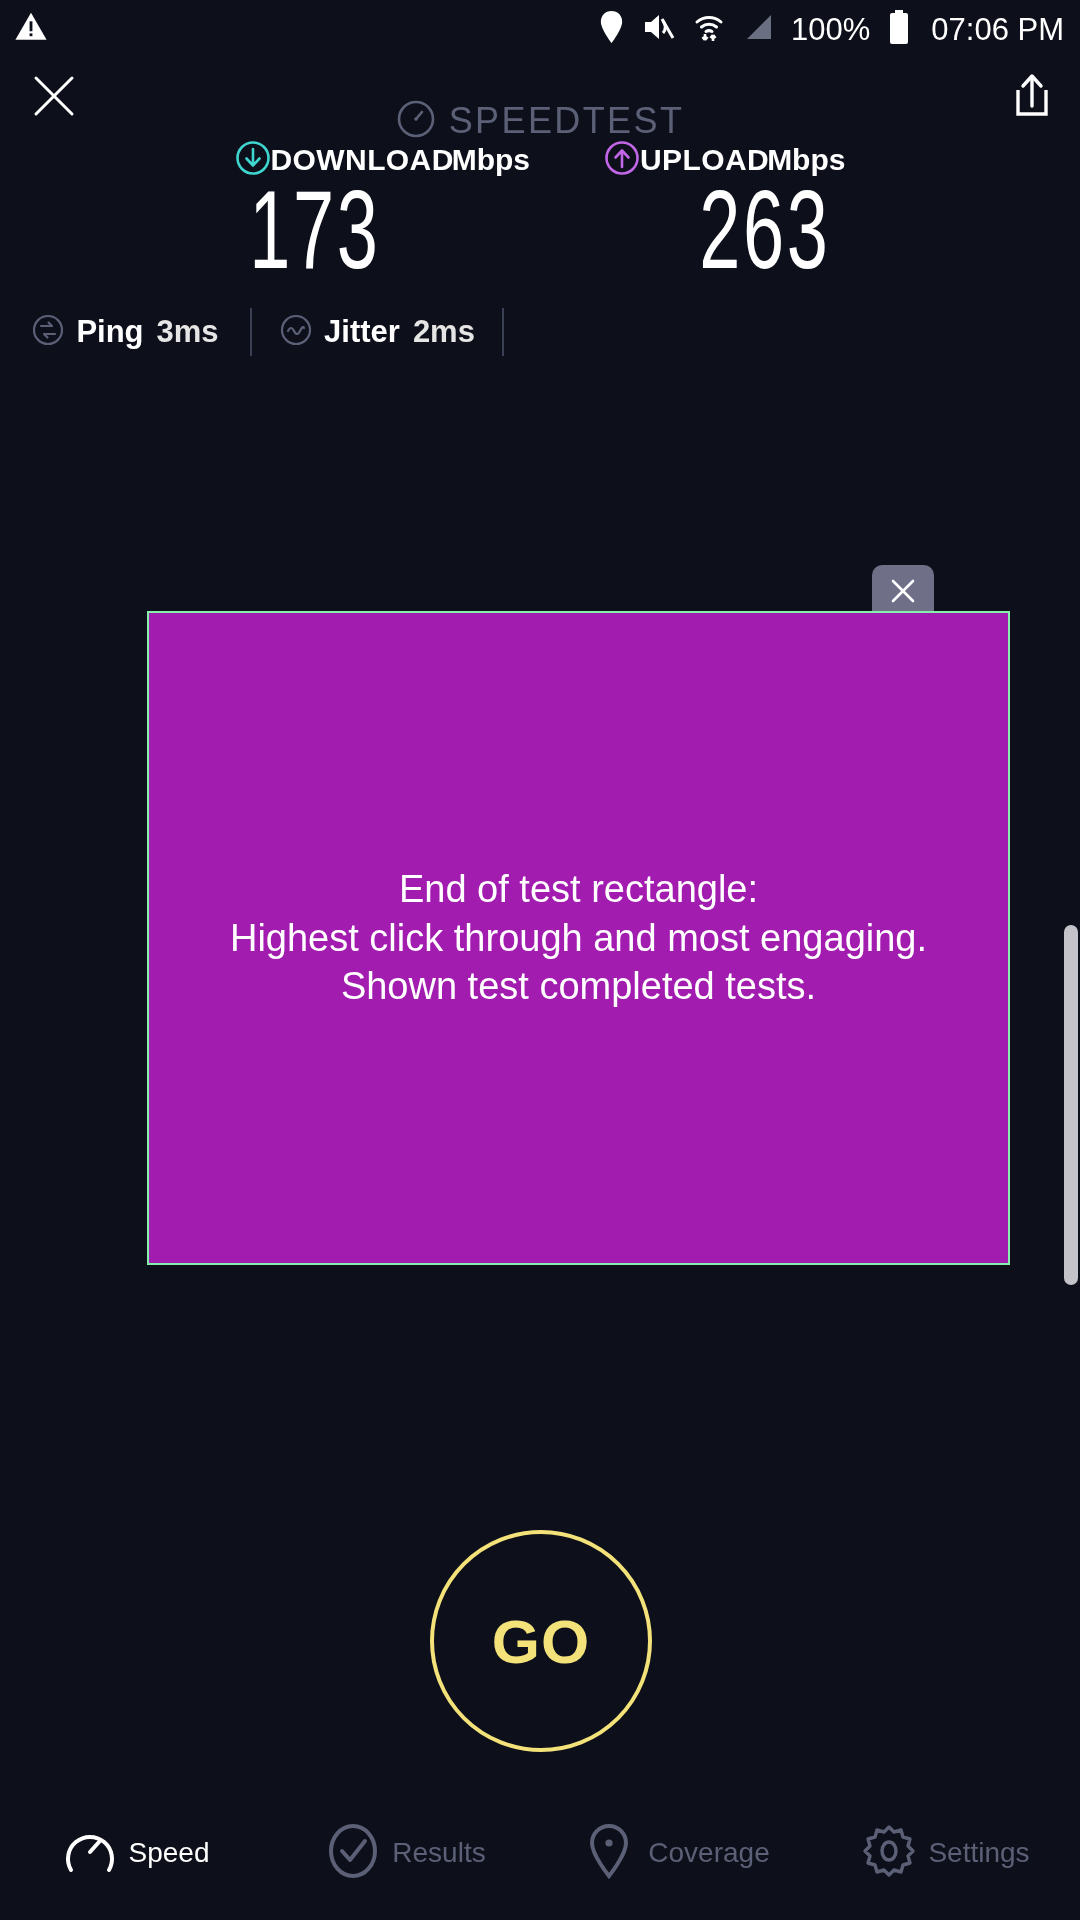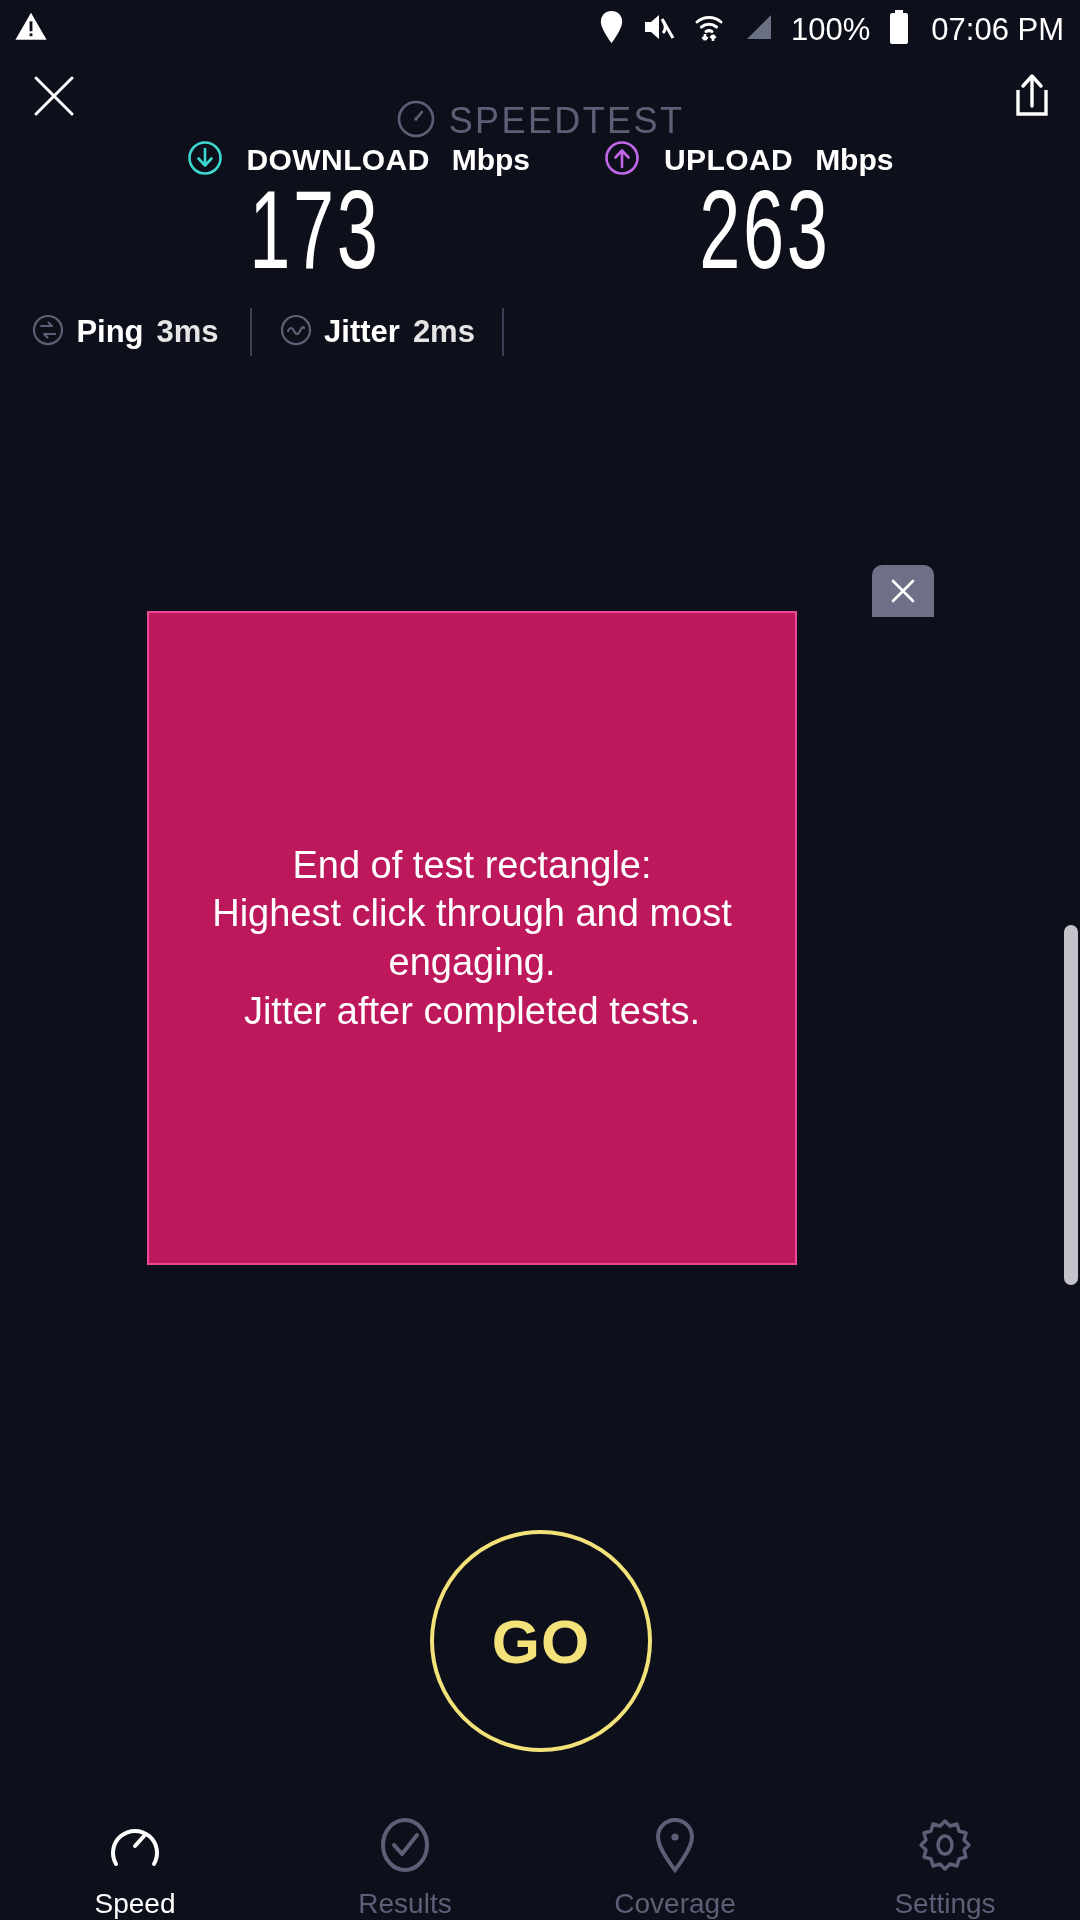--- a/index.html
+++ b/index.html
@@ -96,21 +96,21 @@
     width: 1080px;
   }
   .dl-ul-labels {
     display: flex;
     justify-content: center;
     gap: 74px;
   }
   .metric-label {
     display: flex;
     align-items: center;
-    gap: 24px;
+    gap: 0;
   }
   .metric-label .cap {
     font-size: 30px;
     font-weight: bold;
     letter-spacing: 0.4px;
     color: #ffffff;
   }
   .metric-label .unit {
     font-size: 30px;
     font-weight: bold;
@@ -184,25 +184,25 @@
     height: 52px;
     background: #6f7087;
     border-radius: 10px 10px 0 0;
     display: flex;
     align-items: center;
     justify-content: center;
     cursor: pointer;
   }
   .ad-box {
     position: relative;
-    width: 650px;
+    width: 863px;
     height: 654px;
     box-sizing: border-box;
-    background: #be185d;
-    border: 2px solid #ec4899;
+    background: #a21caf;
+    border: 2px solid #86efac;
     display: flex;
     align-items: center;
     justify-content: center;
   }
   .ad-text {
     text-align: center;
     font-size: 38px;
     line-height: 1.28;
     color: #ffffff;
     font-family: "Liberation Sans", sans-serif;
@@ -249,23 +249,23 @@
     position: absolute;
     left: 0;
     bottom: 0;
     width: 1080px;
     height: 148px;
     display: flex;
   }
   .nav-item {
     flex: 1;
     display: flex;
-    flex-direction: column;
-    align-items: center;
-    justify-content: flex-end;
+    flex-direction: row;
+    align-items: center;
+    justify-content: center;
     padding-top: 14px;
     gap: 10px;
     cursor: pointer;
   }
   .nav-label {
     font-size: 28px;
     color: #5c6077;
     font-family: "Liberation Sans", sans-serif;
   }
   .nav-item.active .nav-label { color: #ffffff; }
@@ -403,21 +403,21 @@
 <div class="ad-wrap">
   <div class="ad-close">
     <svg width="30" height="30" viewBox="0 0 30 30">
       <path d="M5 5 L25 25 M25 5 L5 25" stroke="#ffffff" stroke-width="2.6" stroke-linecap="round"></path>
     </svg>
   </div>
   <div class="ad-box">
     <div class="ad-text">
       <div>End of test rectangle:</div>
       <div>Highest click through and most engaging.</div>
-      <div>Jitter after completed tests.</div>
+      <div>Shown test completed tests.</div>
     </div>
   </div>
 </div>
 
 <div class="scrollbar"></div>
 
 <div class="go-button">
   <span class="go-label">GO</span>
 </div>
 

